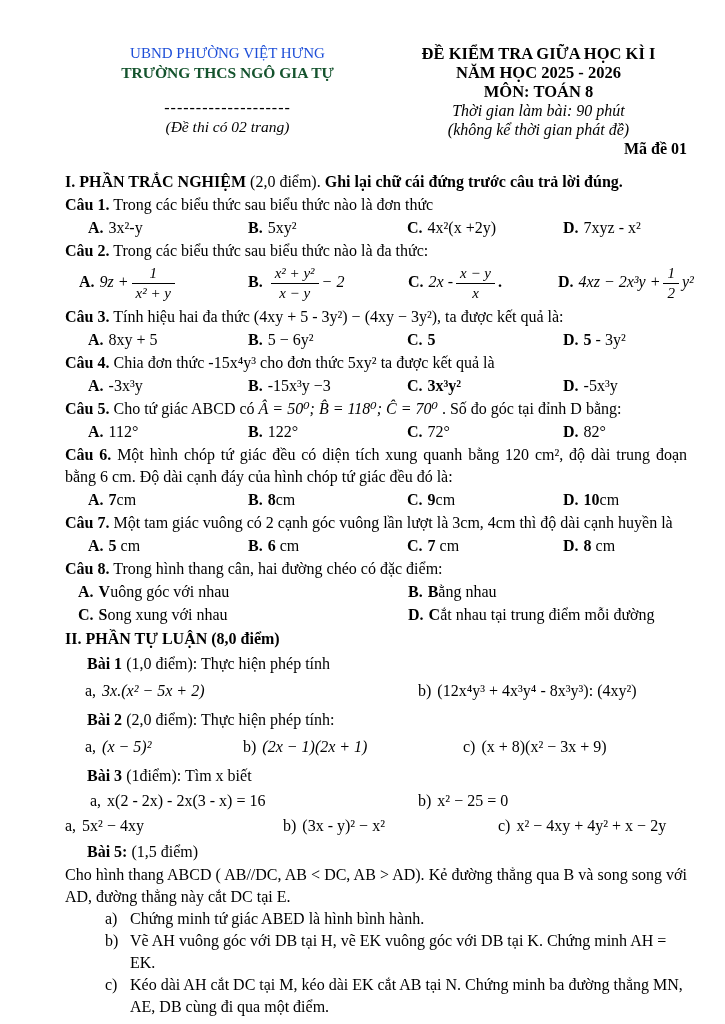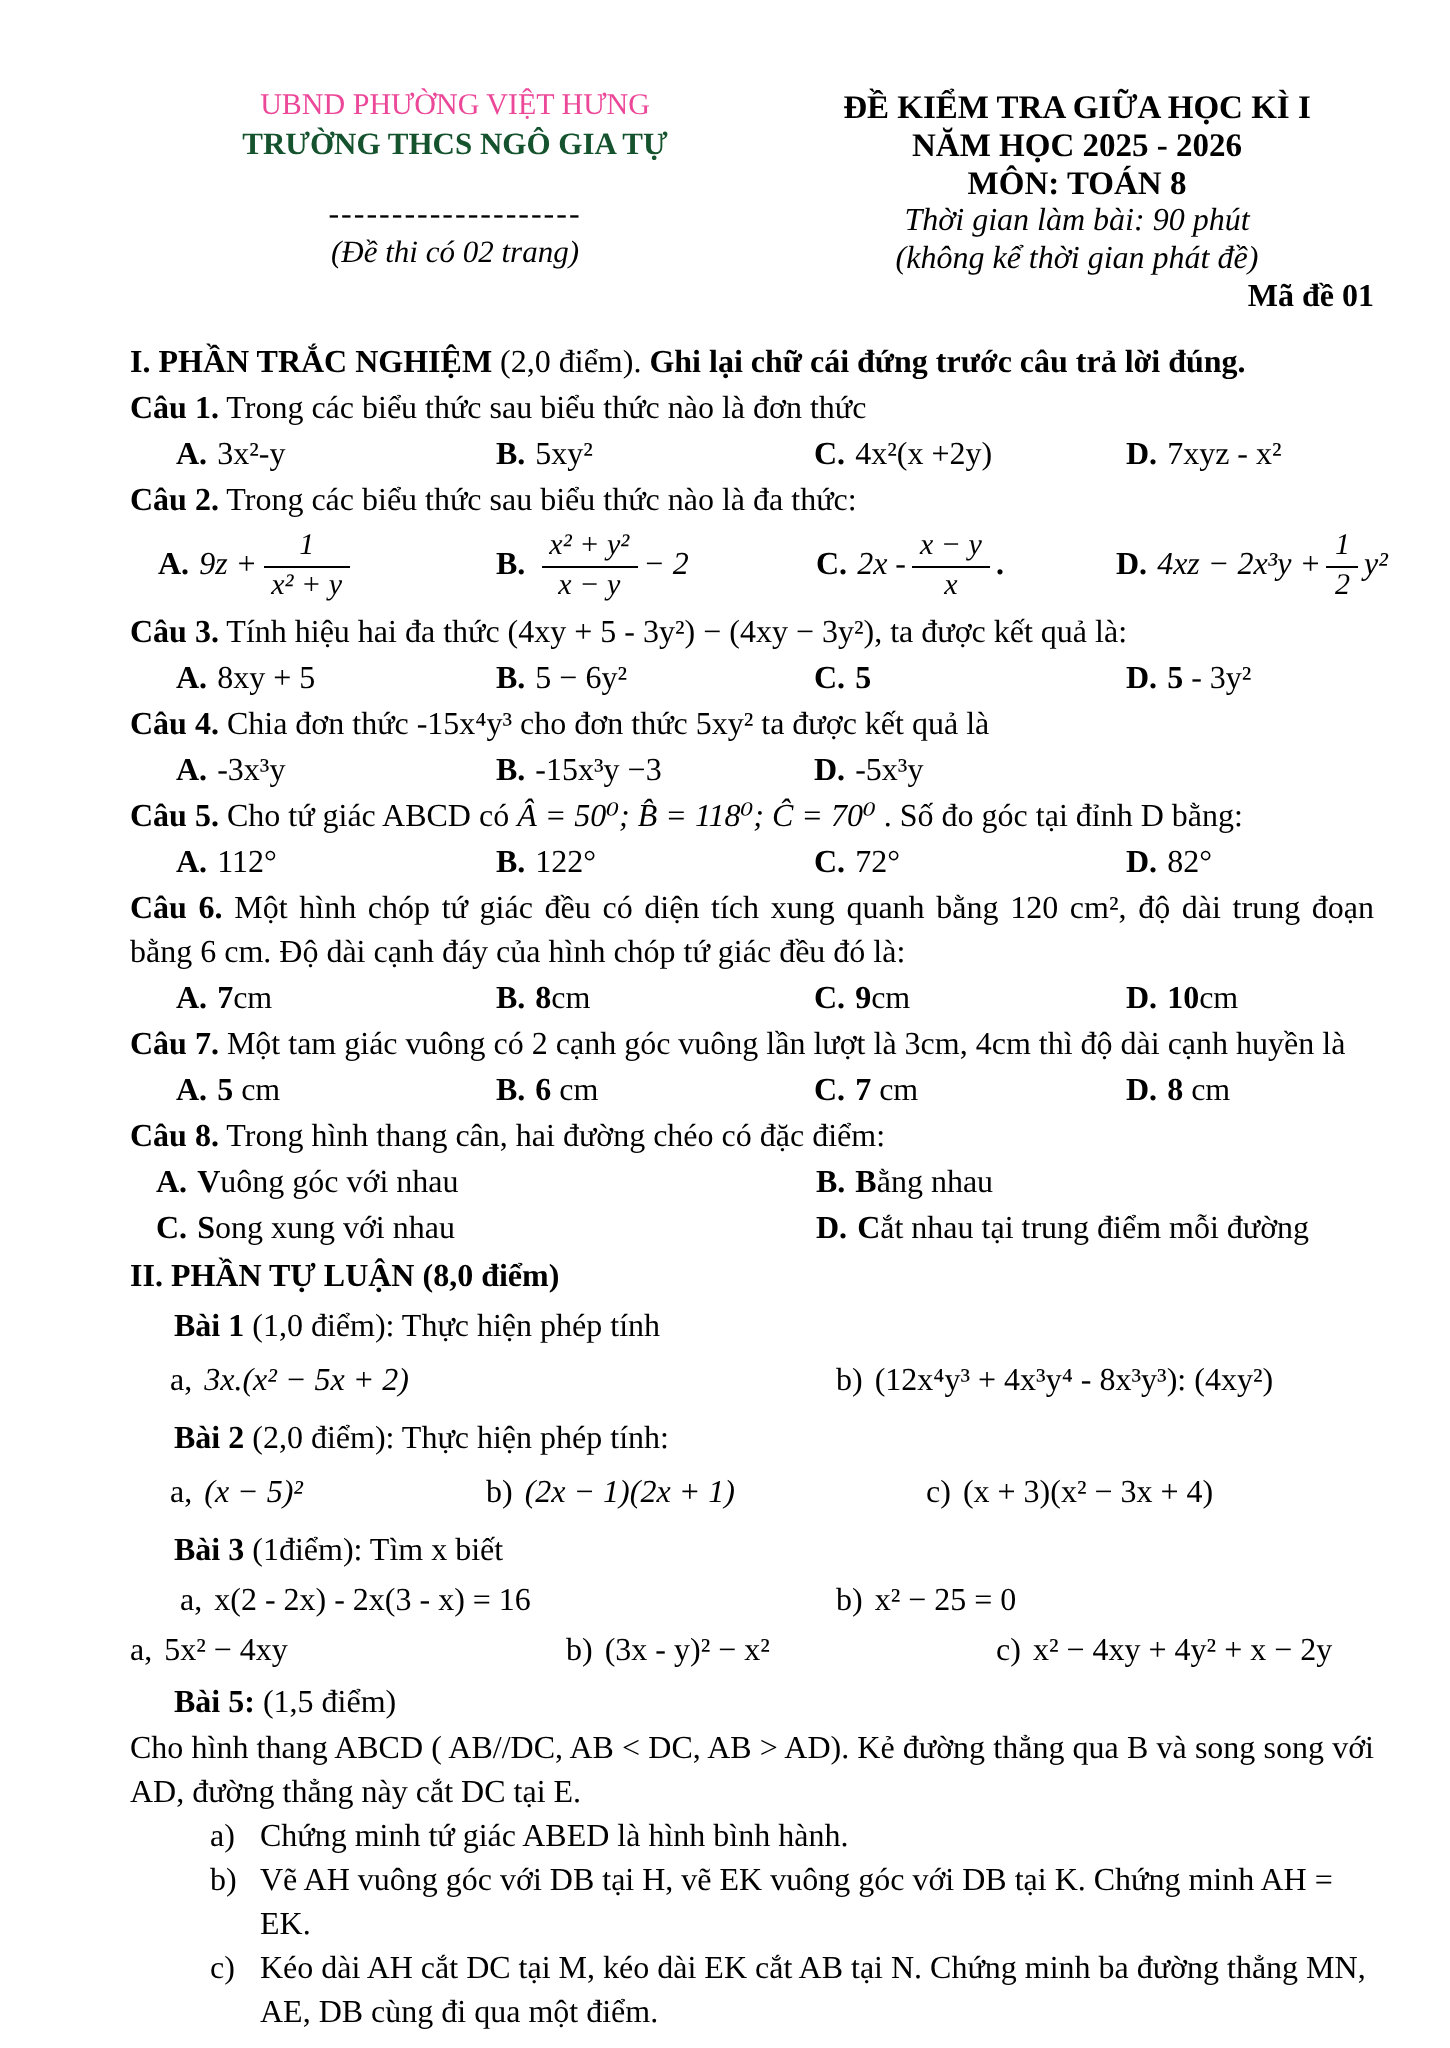--- a/index.html
+++ b/index.html
@@ -9,21 +9,21 @@
     font-size:16px; color:#000; box-sizing:border-box;
     padding:44px 38px 20px 65px; overflow:hidden;
   }
   .b { font-weight:bold; }
   .math { font-style:italic; }
 
   
   .header { display:flex; }
   .h-left { width:325px; text-align:center; }
   .h-right { flex:1; text-align:center; }
-  .hl1 { color:#ec4899; font-size:15px; line-height:19px; }
+  .hl1 { color:#1d4ed8; font-size:15px; line-height:19px; }
   .hl2 { color:#14532d; font-weight:bold; font-size:15.5px; line-height:19px; }
   .hdiv { margin-top:17px; line-height:18px; letter-spacing:1px; }
   .hnote { font-style:italic; font-size:15.5px; line-height:19px; }
   .hr1 { font-weight:bold; font-size:16.5px; line-height:19px; }
   .hri { font-style:italic; font-size:16px; line-height:19px; }
   .hcode { text-align:right; font-weight:bold; font-size:16px; margin-top:1px; }
 
   
   .sec1 { margin-top:13px; line-height:22px; }
   .sec2 { font-weight:bold; line-height:23px; margin-top:1px; }
@@ -120,20 +120,21 @@
     <div class="opt"><span class="ol">C.</span><span class="b">5</span><span></span></div>
     <div class="opt"><span class="ol">D.</span><span class="b">5</span><span> - 3y²</span></div>
   </div>
 
   <div class="q">
     <span class="qlabel">Câu 4.</span><span> Chia đơn thức -15x⁴y³ cho đơn thức  5xy² ta được kết quả là</span>
   </div>
   <div class="opts">
     <div class="opt"><span class="ol">A.</span><span class="b"></span><span>-3x³y</span></div>
     <div class="opt"><span class="ol">B.</span><span class="b"></span><span>-15x³y −3</span></div>
+    <div class="opt"><span class="ol">C.</span><span class="b">3x³y²</span><span></span></div>
     <div class="opt"><span class="ol">D.</span><span class="b"></span><span>-5x³y</span></div>
   </div>
 
   <div class="q">
     <span class="qlabel">Câu 5.</span><span> Cho tứ giác ABCD có </span><span class="math">Â = 50⁰; B̂ = 118⁰; Ĉ = 70⁰</span><span> . Số đo góc tại đỉnh D bằng:</span>
   </div>
   <div class="opts">
     <div class="opt"><span class="ol">A.</span><span>112°</span></div>
     <div class="opt"><span class="ol">B.</span><span>122°</span></div>
     <div class="opt"><span class="ol">C.</span><span>72°</span></div>
@@ -181,21 +182,21 @@
     <div><span class="em">a,</span><span class="math">3x.(x² − 5x + 2)</span></div>
     <div><span class="em">b)</span><span>(12x⁴y³ + 4x³y⁴ - 8x³y³): (4xy²)</span></div>
   </div>
 
   <div class="ehead">
     <span class="b">Bài 2</span><span> (2,0 điểm): Thực hiện phép tính:</span>
   </div>
   <div class="erow row-b2">
     <div><span class="em">a,</span><span class="math">(x − 5)²</span></div>
     <div><span class="em">b)</span><span class="math">(2x − 1)(2x + 1)</span></div>
-    <div><span class="em">c)</span><span>(x + 3)(x² − 3x + 4)</span></div>
+    <div><span class="em">c)</span><span>(x + 8)(x² − 3x + 9)</span></div>
   </div>
 
   <div class="ehead">
     <span class="b">Bài 3</span><span> (1điểm):  Tìm x biết</span>
   </div>
   <div class="erow row-b3">
     <div><span class="em">a,</span><span>x(2 - 2x) - 2x(3 - x)  = 16</span></div>
     <div><span class="em">b)</span><span>x² − 25 = 0</span></div>
   </div>
 

